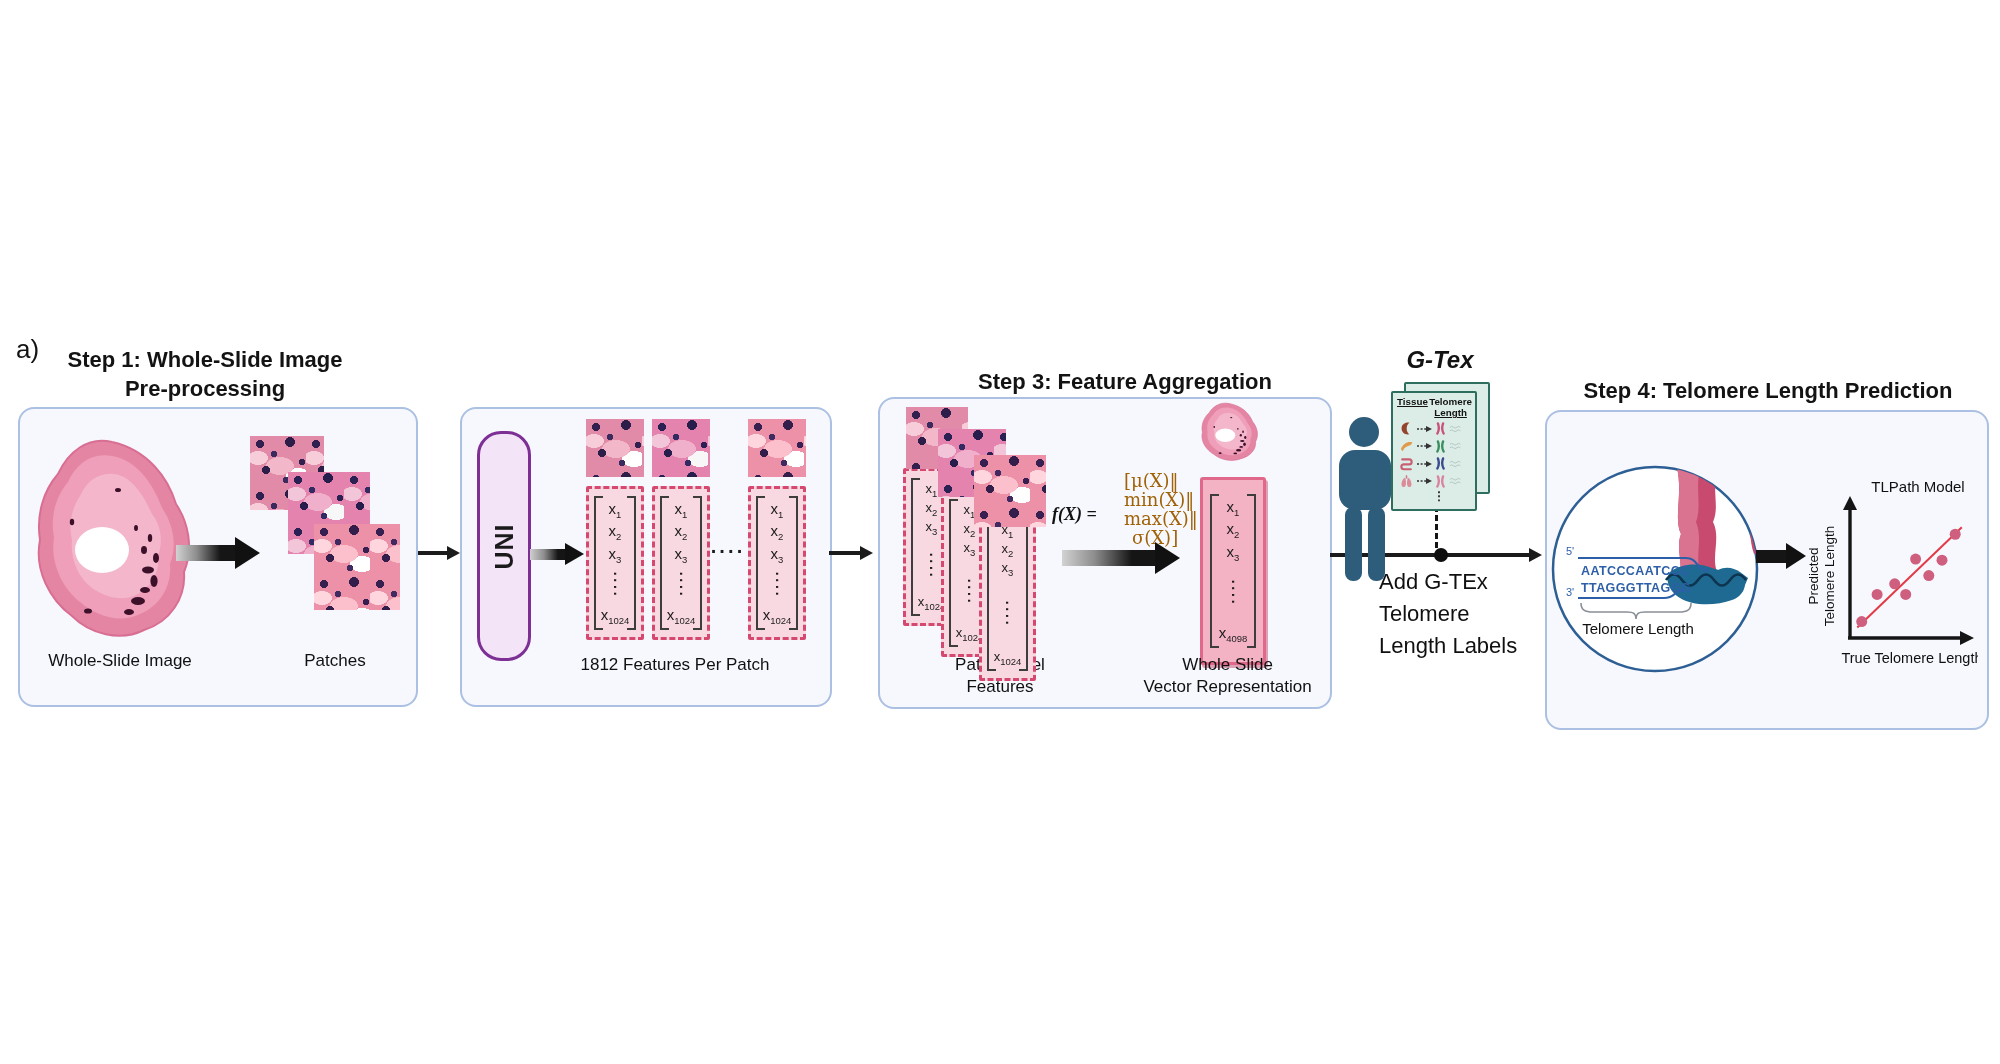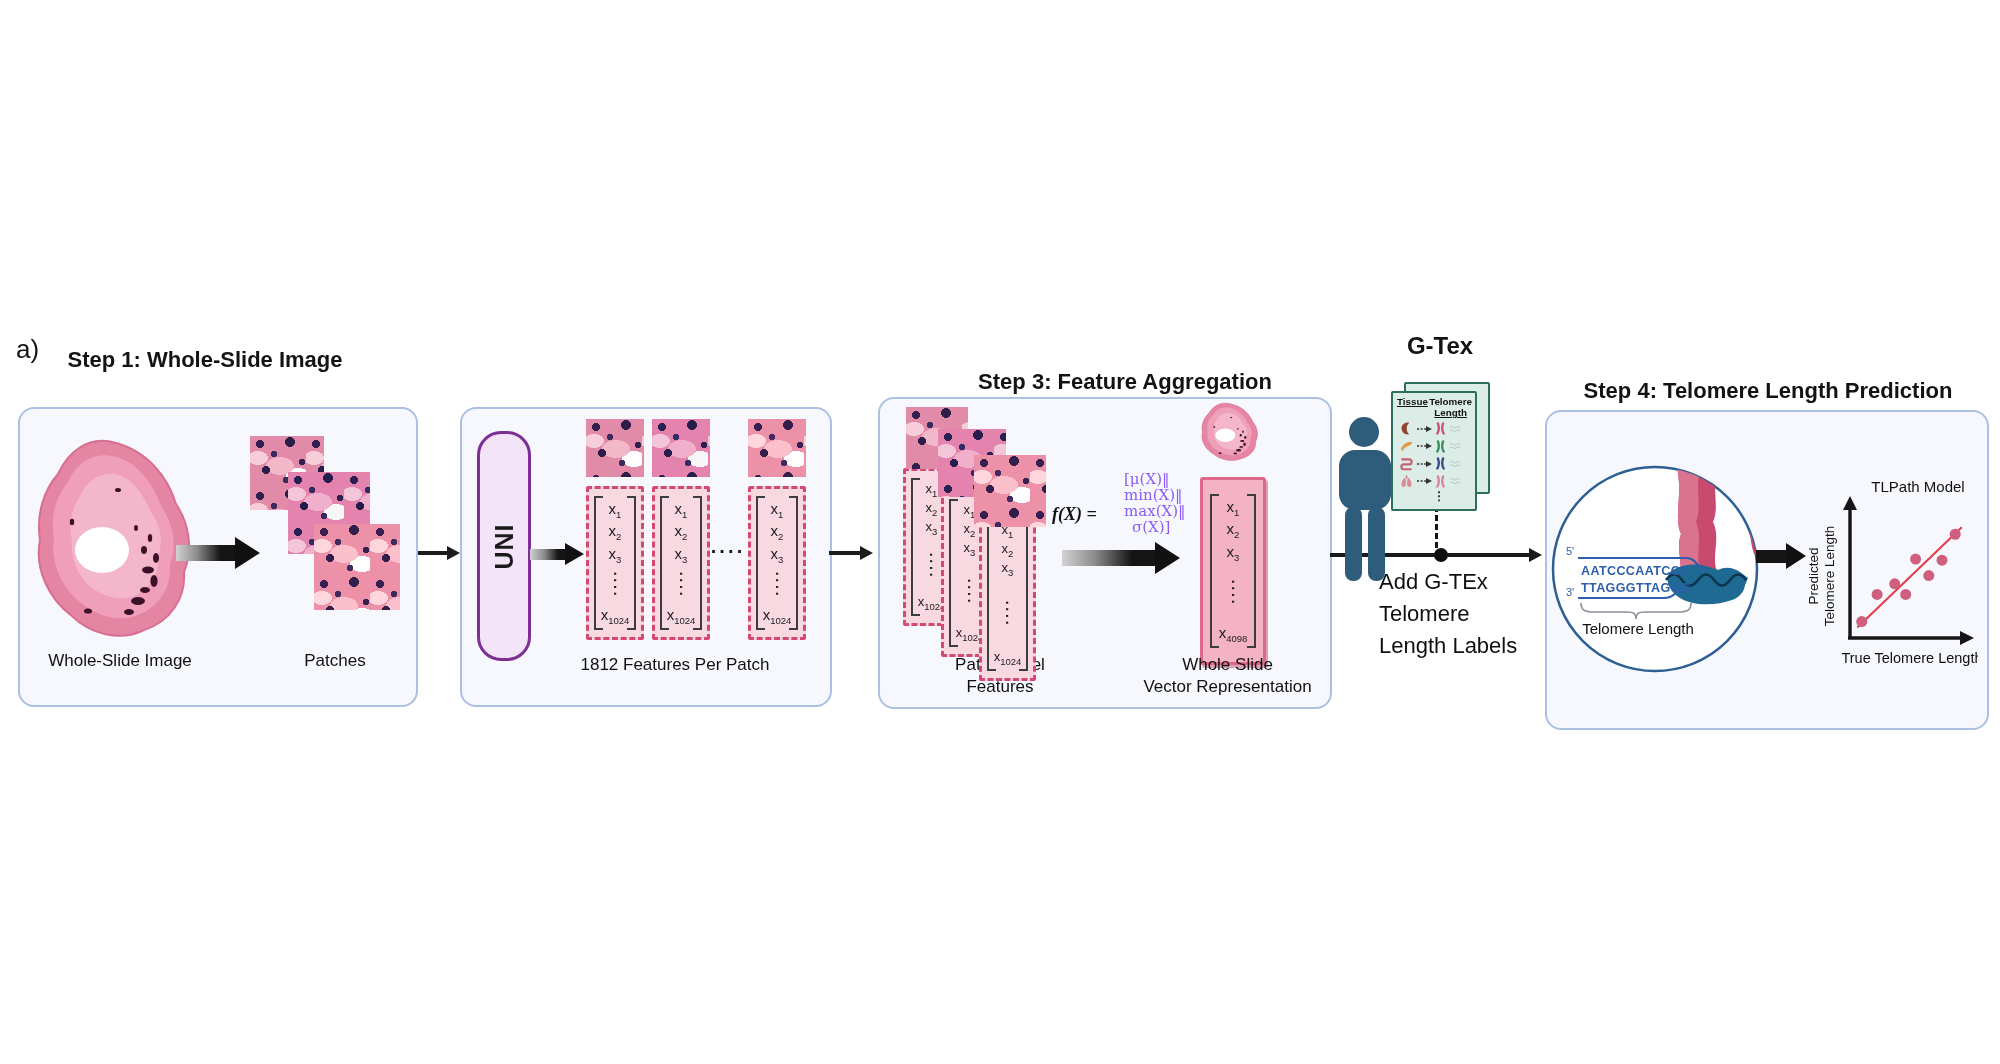--- a/index.html
+++ b/index.html
@@ -50,21 +50,21 @@
   .ventry sub{font-size:9.5px;}
   .vbox--sm .ventry{font-size:13px;}
   .vdots{flex:1;display:flex;align-items:center;justify-content:center;}
   .vdots-inner{display:inline-block;transform:rotate(90deg);letter-spacing:2px;font-weight:bold;font-size:14px;color:#1c1c1c;}
   .hdots{position:absolute;font-weight:bold;font-size:20px;letter-spacing:2px;color:#1c1c1c;}
   
   .uni-box{position:absolute;background:#f3e4f7;border:3px solid #7e2f96;border-radius:24px;display:flex;align-items:center;justify-content:center;}
   .uni-text{transform:rotate(-90deg);font-weight:bold;font-size:25px;letter-spacing:1px;color:#1a1a1a;}
   
   .formula-lhs{position:absolute;font-family:"DejaVu Serif",serif;font-style:italic;font-weight:bold;font-size:18px;color:#111;}
-  .formula-lines{position:absolute;font-family:"DejaVu Serif",serif;font-size:15px;line-height:1.0;color:#8b5cf6;}
+  .formula-lines{position:absolute;font-family:"DejaVu Serif",serif;font-size:18px;line-height:1.0;color:#a16207;}
   .formula-lines div{margin-bottom:1px;}
   
   .gcard{position:absolute;width:86px;background:#dcede8;border:2.2px solid #2e6e5f;border-radius:2px;box-sizing:border-box;}
   .gcard--front{padding:4px 3px 2px 4px;}
   .ghead{display:flex;justify-content:space-between;font-size:9.8px;font-weight:bold;line-height:1.12;color:#131313;}
   .gth-u{text-decoration:underline;}
   .gcol2{text-align:center;}
   .gtex-row{display:flex;align-items:center;gap:2.5px;margin:2.4px 0 2.4px 2px;height:15px;}
   .gtex-row svg{display:block;}
   .gellipsis{font-size:12px;font-weight:bold;margin-left:36px;line-height:.85;color:#222;}
@@ -113,20 +113,21 @@
         <path d="M5.9 3.4 C3.9 3.8 2.2 7 2.4 10 c0.1 1.6 1.1 2.4 2.3 2.2 C6.2 11.9 6.6 10 6.5 7.4 Z" fill="#dc8b98"></path>
         <path d="M8.1 3.4 C10.1 3.8 11.8 7 11.6 10 c-0.1 1.6 -1.1 2.4 -2.3 2.2 C7.8 11.9 7.4 10 7.5 7.4 Z" fill="#dc8b98"></path>
       </symbol>
     </defs>
   </svg>
 
   <div class="fig-label" style="left:16px;top:334px;">a)</div>
 
   <div class="step-title" style="left:30px;top:346px;width:350px;">
     <div>Step 1: Whole-Slide Image</div>
+    <div>Pre-processing</div>
   </div>
   <div class="panel" style="left:18px;top:407px;width:396px;height:296px;"></div>
 
   <svg class="abs" style="left:28px;top:430px;" width="168" height="218" viewBox="0 0 168 218">
     <use href="#wsi-blob"></use>
   </svg>
 
   <div class="arrow arrow--grad" style="left:176px;top:536px;width:84px;height:34px;">
     <div class="shaft"></div>
       <div class="head"></div>
@@ -286,21 +287,21 @@
   </div>
   <div class="dot" style="left:1434px;top:548px;"></div>
   <div class="dash-v" style="left:1435px;top:506px;height:42px;"></div>
 
   <div class="conn-label" style="left:1379px;top:566px;">
     <div>Add G-TEx</div>
     <div>Telomere</div>
     <div>Length Labels</div>
   </div>
 
-  <div class="gtex-title" style="left:1385px;top:332px;width:110px;">G-Tex</div>
+  <div class="gtex-title" style="left:1385px;top:346px;width:110px;font-style:italic;">G-Tex</div>
 
   <svg class="abs" style="left:1336px;top:416px;z-index:1;" width="64" height="170" viewBox="0 0 64 168">
     <g fill="#2e5c7b">
       <circle cx="28" cy="15" r="15"></circle>
       <rect x="3" y="33" width="52" height="60" rx="16"></rect>
       <rect x="9" y="90" width="17" height="74" rx="8"></rect>
       <rect x="32" y="90" width="17" height="74" rx="8"></rect>
     </g>
   </svg>
 

